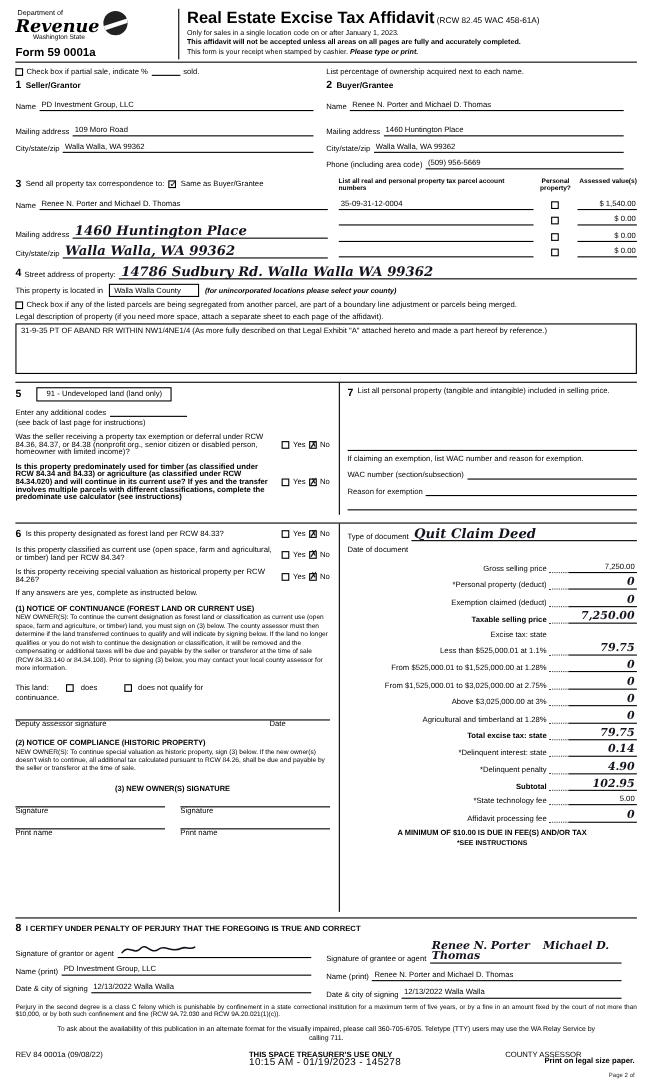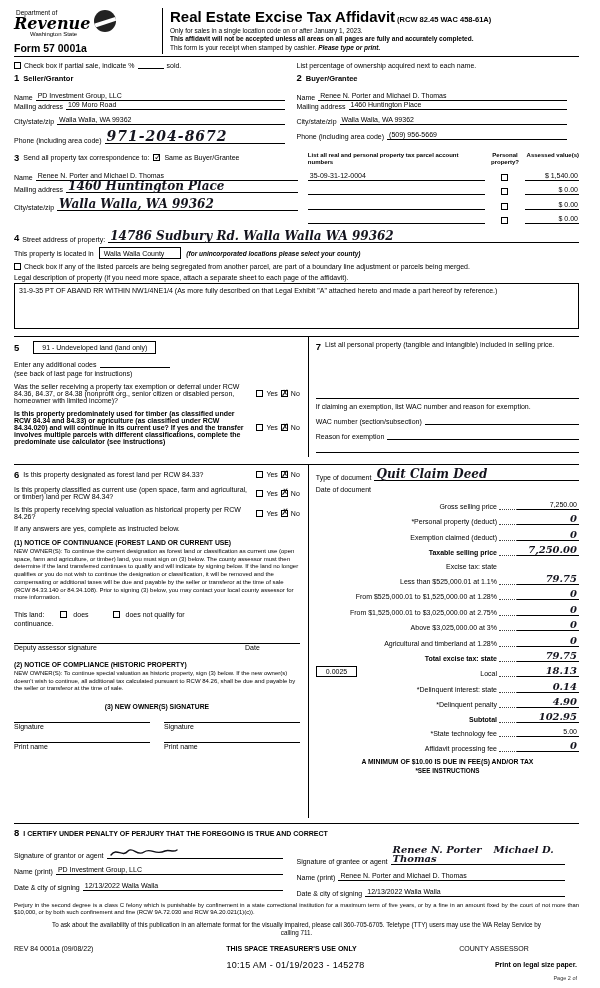--- a/index.html
+++ b/index.html
@@ -17,21 +17,21 @@
 .h-left{width:148px;flex:none;padding-top:1px;}
 .logo-row{display:flex;gap:4px;}
 .dept-small{display:block;font-size:6.5px;margin-left:2px;}
 .dept-name{display:block;font-family:"DejaVu Serif","Liberation Serif",serif;font-style:italic;font-weight:bold;font-size:16px;line-height:15px;}
 .dept-sub{display:block;font-size:6px;margin-left:16px;}
 .logo-circle{width:22px;height:22px;border-radius:50%;background:#222;position:relative;overflow:hidden;flex:none;margin-top:1px;}
 .logo-circle::after{content:"";position:absolute;left:-3px;top:10px;width:30px;height:4px;background:#fff;transform:rotate(-18deg);}
 .form-number{font-weight:bold;font-size:10.5px;margin-top:5px;}
 .h-right{flex:1;border-left:1.5px solid #000;padding-left:7px;}
 .form-title{font-size:15px;font-weight:bold;}
-.title-rcw{font-size:7.5px;font-weight:bold;}
+.title-rcw{font-size:7.5px;font-weight:normal;}
 .h-note{font-size:6.5px;margin-top:1.5px;}
 .hr-thick{border-top:1.5px solid #000;margin-top:2px;}
 
 .cb{display:inline-block;width:7px;height:7px;border:1px solid #000;position:relative;flex:none;vertical-align:-1px;background:#fff;}
 .cb .mark{position:absolute;left:-0.5px;top:-2.5px;font-size:9px;line-height:9px;font-weight:bold;color:#111;}
 
 .field{display:flex;align-items:flex-end;}
 .flabel{white-space:nowrap;padding-right:3px;}
 .fline{flex:1;border-bottom:1px solid #000;padding:0 2px 1px;min-height:9px;}
 .ml8{margin-left:10px;}
@@ -40,21 +40,21 @@
 .partial .pleft{width:50%;display:flex;align-items:flex-end;gap:3px;}
 .blank{display:inline-block;width:26px;border-bottom:1px solid #000;height:8px;}
 .blank.w70{width:70px;}
 
 .sec12{display:flex;margin-top:3px;}
 .half{width:50%;padding-right:12px;}
 .sec-head{display:flex;align-items:baseline;gap:4px;}
 .num{font-weight:bold;font-size:9.5px;}
 .sec-title{font-weight:bold;font-size:7.5px;}
 .f1{margin-top:9px;}
-.f2{}
+.f2{margin-top:14px;}
 .f3{margin-top:6px;}
 
 .sec3{display:flex;margin-top:8px;}
 .s3l{width:52%;padding-right:10px;}
 .s3r{width:48%;}
 .s3top{display:flex;align-items:center;gap:4px;flex-wrap:wrap;}
 .pt-head{display:flex;font-weight:bold;font-size:6px;line-height:7px;}
 .pt1{flex:1;}
 .pt2{width:40px;text-align:center;}
 .pt3{width:54px;text-align:right;}
@@ -124,21 +124,21 @@
   <div class="header">
     <div class="h-left">
       <div class="logo-row">
         <div>
           <span class="dept-small">Department of</span>
           <span class="dept-name">Revenue</span>
           <span class="dept-sub">Washington State</span>
         </div>
         <div class="logo-circle"></div>
       </div>
-      <div class="form-number">Form 57 0001a</div>
+      <div class="form-number">Form 59 0001a</div>
     </div>
     <div class="h-right">
       <div>
         <span class="form-title">Real Estate Excise Tax Affidavit</span>
         <span class="title-rcw">(RCW 82.45 WAC 458-61A)</span>
       </div>
       <div class="h-note">Only for sales in a single location code on or after January 1, 2023.</div>
       <div class="h-note b">This affidavit will not be accepted unless all areas on all pages are fully and accurately completed.</div>
       <div class="h-note">
         <span>This form is your receipt when stamped by cashier.</span>
@@ -168,24 +168,20 @@
         <span class="flabel">Name</span>
         <span class="fline">PD Investment Group, LLC</span>
       </div>
       <div class="field f2">
         <span class="flabel">Mailing address</span>
         <span class="fline">109 Moro Road</span>
       </div>
       <div class="field f3">
         <span class="flabel">City/state/zip</span>
         <span class="fline">Walla Walla, WA 99362</span>
-      </div>
-      <div class="field f3">
-        <span class="flabel">Phone (including area code)</span>
-        <span class="fline hw hw-xl">971-204-8672</span>
       </div>
     </div>
     <div class="half">
       <div class="sec-head">
         <span class="num">2</span>
         <span class="sec-title">Buyer/Grantee</span>
       </div>
       <div class="field f1">
         <span class="flabel">Name</span>
         <span class="fline">Renee N. Porter and Michael D. Thomas</span>
@@ -464,26 +460,20 @@
         <span class="tlabel">Agricultural and timberland at 1.28%</span>
         <span class="tdots"></span>
         <span class="tval hw hw-md">0</span>
       </div>
       <div class="taxrow">
         <span class="tlabel b">Total excise tax: state</span>
         <span class="tdots"></span>
         <span class="tval hw hw-md">79.75</span>
       </div>
       <div class="taxrow">
-        <span class="rate-box">0.0025</span>
-        <span class="tlabel">Local</span>
-        <span class="tdots"></span>
-        <span class="tval hw hw-md">18.13</span>
-      </div>
-      <div class="taxrow">
         <span class="tlabel">*Delinquent interest: state</span>
         <span class="tdots"></span>
         <span class="tval hw hw-md">0.14</span>
       </div>
       <div class="taxrow">
         <span class="tlabel">*Delinquent penalty</span>
         <span class="tdots"></span>
         <span class="tval hw hw-md">4.90</span>
       </div>
       <div class="taxrow">

